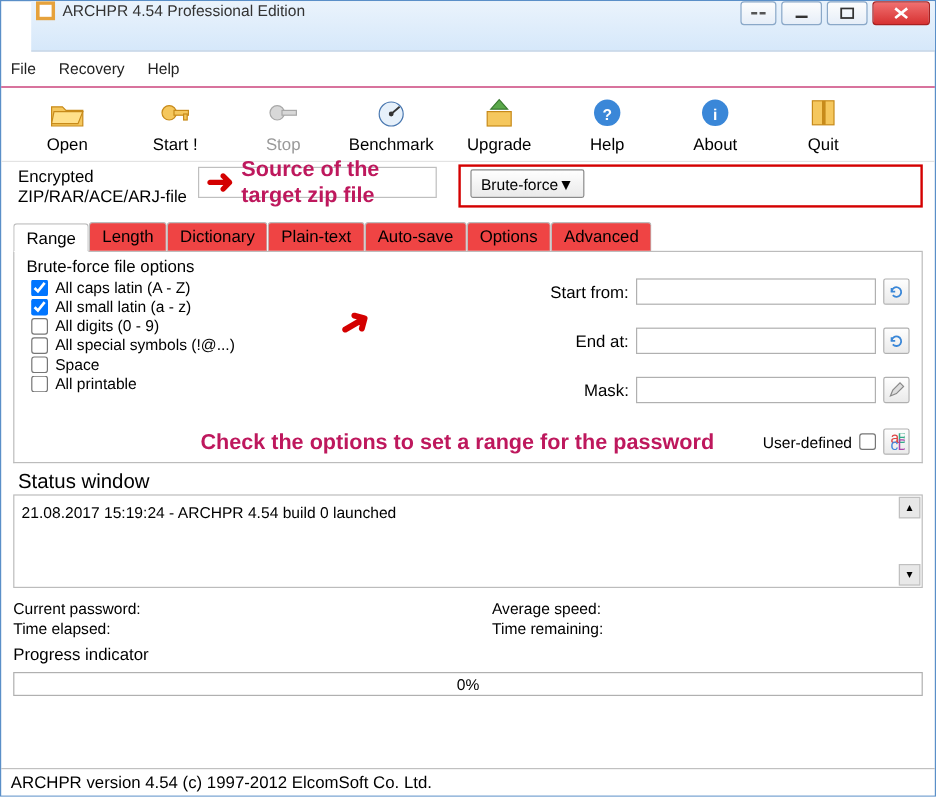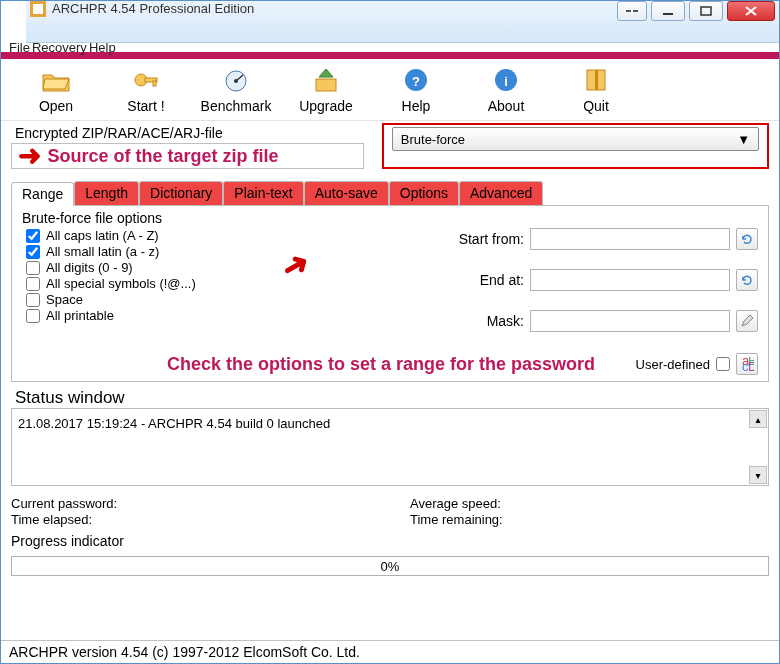--- a/index.html
+++ b/index.html
@@ -5,30 +5,30 @@
 * { box-sizing: border-box; margin: 0; padding: 0; font-family: "Segoe UI", Tahoma, sans-serif; font-size: 13px; }
 body { background: #fff; }
 .window { width: 780px; height: 664px; border: 1px solid #5a8fc8; background: #fff; display: flex; flex-direction: column; }
 .titlebar { height: 42px; background: linear-gradient(#eaf3fc,#d6e8fa); display: flex; padding: 0 4px; border-bottom: 1px solid #b5c9df; margin-left: 25px; }
 .titlebar .app-icon { width: 16px; height: 16px; margin-right: 6px; }
 .titlebar .title { flex: 1; color: #333; font-size: 13px; }
 .win-btns { display: flex; gap: 4px; }
 .win-btn { width: 34px; height: 20px; border: 1px solid #8aa8c8; border-radius: 3px; display: flex; align-items: center; justify-content: center; background: linear-gradient(#fdfdfd,#e6eef8); }
 .win-btn.close { background: linear-gradient(#f07070,#d73232); border-color:#a82020; width: 48px; }
 .win-btn.small { width: 30px; }
-.menubar { height: 16px; display: flex; align-items: center; gap: 2px; padding: 0 8px; border-bottom: 7px solid #be185d; }
+.menubar { height: 30px; display: flex; align-items: center; gap: 19px; padding: 0 8px; border-bottom: 1px solid #be185d; }
 .menubar span { color: #222; }
 .toolbar { display: flex; padding: 6px 10px 6px 10px; gap: 0; border-bottom: 1px solid #e3e3e3; }
 .tool { width: 90px; display: flex; flex-direction: column; align-items: center; gap: 3px; }
 .tool .icon { width: 30px; height: 30px; display:flex; align-items:center; justify-content:center; }
 .tool .lbl { font-size: 14px; }
 .tool.disabled .lbl { color: #9a9a9a; }
 .content { flex: 1; padding: 4px 10px 2px 10px; display: flex; flex-direction: column; gap: 6px; }
 .row1 { display: flex; gap: 18px; }
-.col { flex: 1; display: flex; flex-direction: column; gap: 2px; }
+.col { flex: 1; display: flex; gap: 2px; }
 .col .lbl { font-size: 14px; margin-left:4px; }
 .file-input { height: 26px; border: 1px solid #bfbfbf; background: #fff; display: flex; align-items: center; padding: 0 6px; color:#d40000; font-weight:600; font-size:14px; }
 .attack-box { border: 2px solid #d40000; padding: 2px 8px 6px 8px; margin-top:-2px; }
 .select { height: 24px; border: 1px solid #8a8a8a; background: linear-gradient(#fefefe,#eaeaea); display: flex; align-items: center; justify-content: space-between; padding: 0 8px; font-size:15px; border-radius:2px; }
 .tabs { display: flex; border-bottom: 1px solid #bcbcbc; margin-top:6px; }
 .tab { padding: 3px 10px; border: 1px solid #bcbcbc; border-bottom: none; background: #ef4444; margin-right: 0px; font-size:14px; border-top-left-radius:3px; border-top-right-radius:3px; }
 .tab.active { background: #fff; border-bottom: 1px solid #fff; position:relative; top:1px; }
 .tabpane { border: 1px solid #bcbcbc; border-top: none; padding: 4px 10px 6px 10px; position: relative; }
 .fieldset-title { font-size:14px; margin-bottom:2px; }
 .options-area { display: flex; }
@@ -106,20 +106,29 @@
     </div>
     <div class="tool">
       <span class="icon">
           <svg width="30" height="26" viewBox="0 0 30 26">
             <circle cx="10" cy="13" r="6" fill="#f5c75d" stroke="#c78a1a"></circle>
             <rect x="14" y="11" width="12" height="4" fill="#f5c75d" stroke="#c78a1a"></rect>
             <rect x="22" y="14" width="3" height="5" fill="#f5c75d" stroke="#c78a1a"></rect>
           </svg>
         </span>
       <span class="lbl">Start !</span>
+    </div>
+    <div class="tool disabled">
+      <span class="icon">
+          <svg width="30" height="26" viewBox="0 0 30 26">
+            <circle cx="10" cy="13" r="6" fill="#d8d8d8" stroke="#a8a8a8"></circle>
+            <rect x="14" y="11" width="12" height="4" fill="#d8d8d8" stroke="#a8a8a8"></rect>
+          </svg>
+        </span>
+      <span class="lbl">Stop</span>
     </div>
     <div class="tool">
       <span class="icon">
           <svg width="30" height="26" viewBox="0 0 30 26">
             <circle cx="15" cy="14" r="10" fill="#e6f0fa" stroke="#4a78b0"></circle>
             <path d="M15 14 L22 8" stroke="#333" stroke-width="1.5"></path>
             <circle cx="15" cy="14" r="2" fill="#333"></circle>
           </svg>
         </span>
       <span class="lbl">Benchmark</span>

